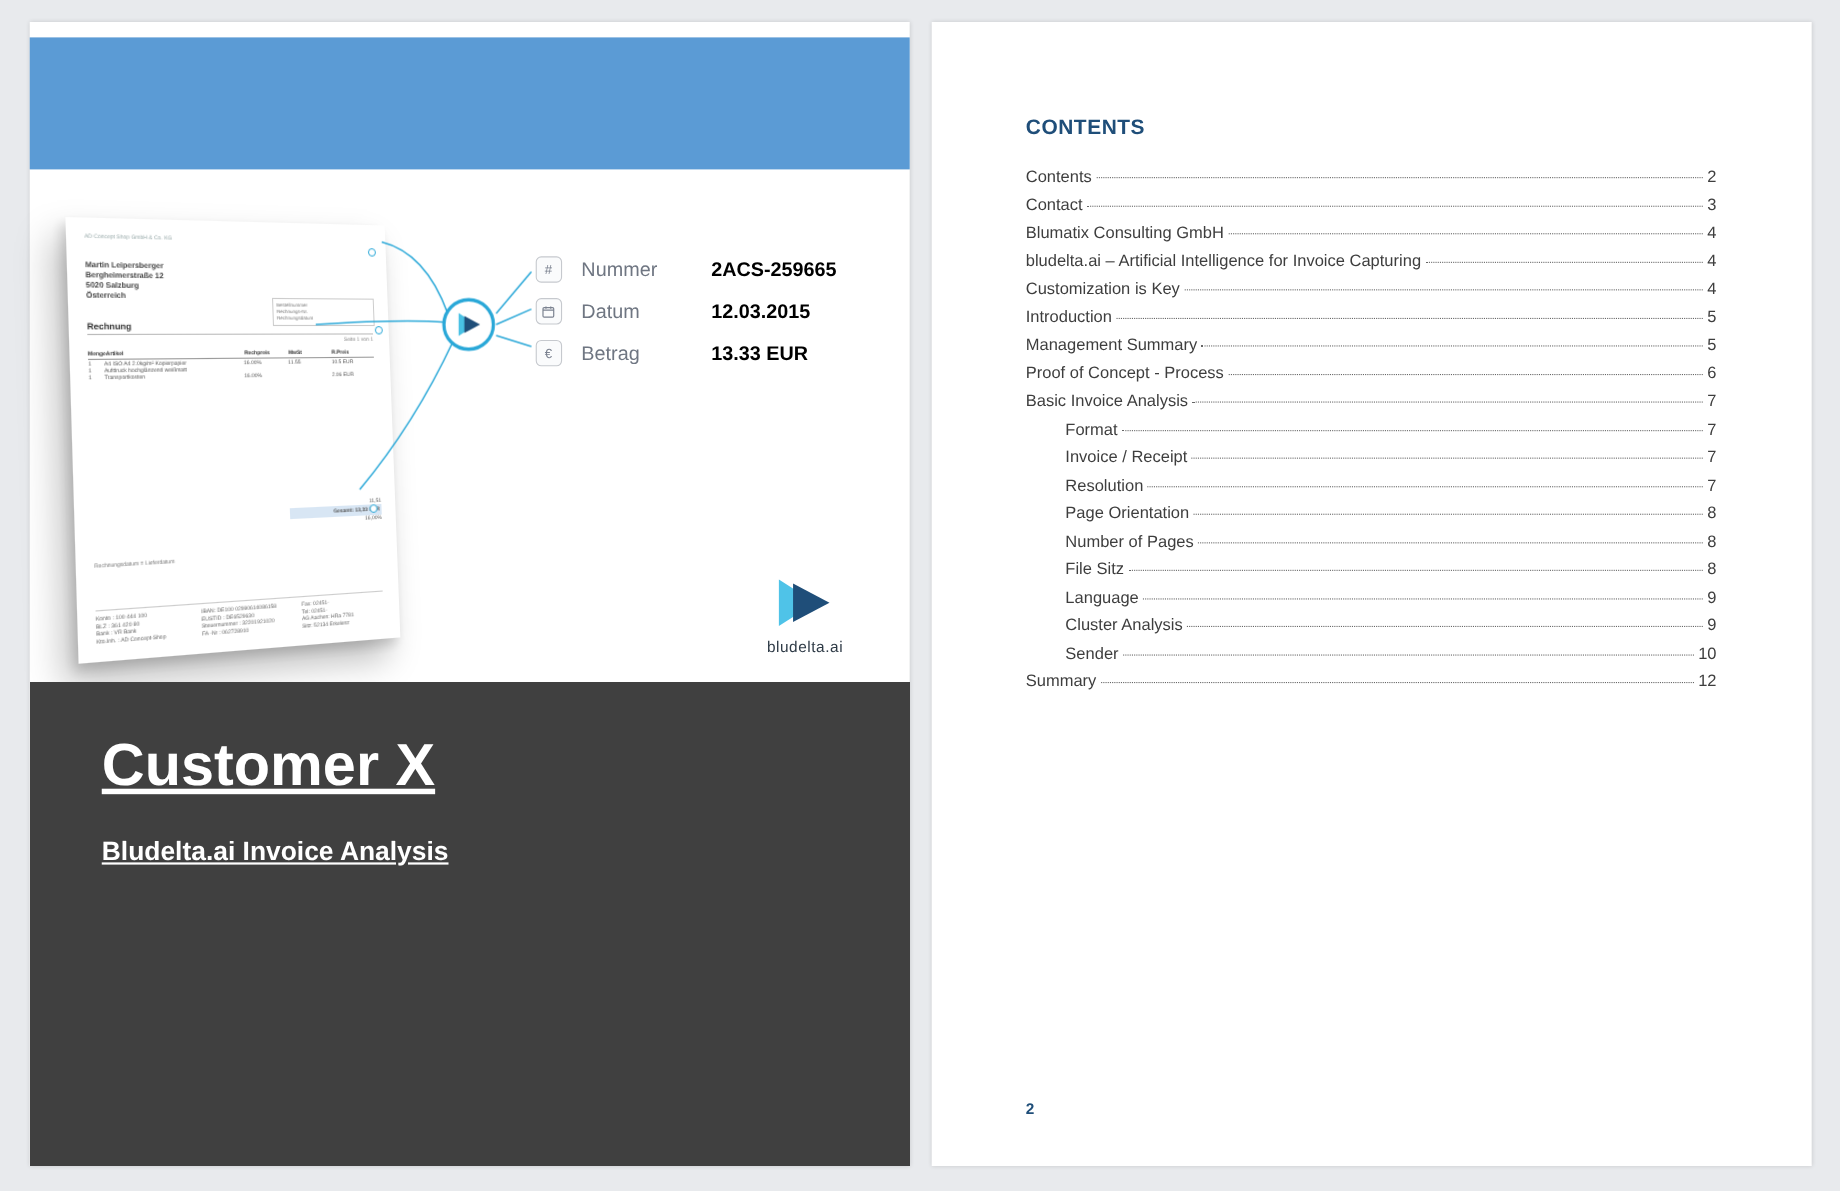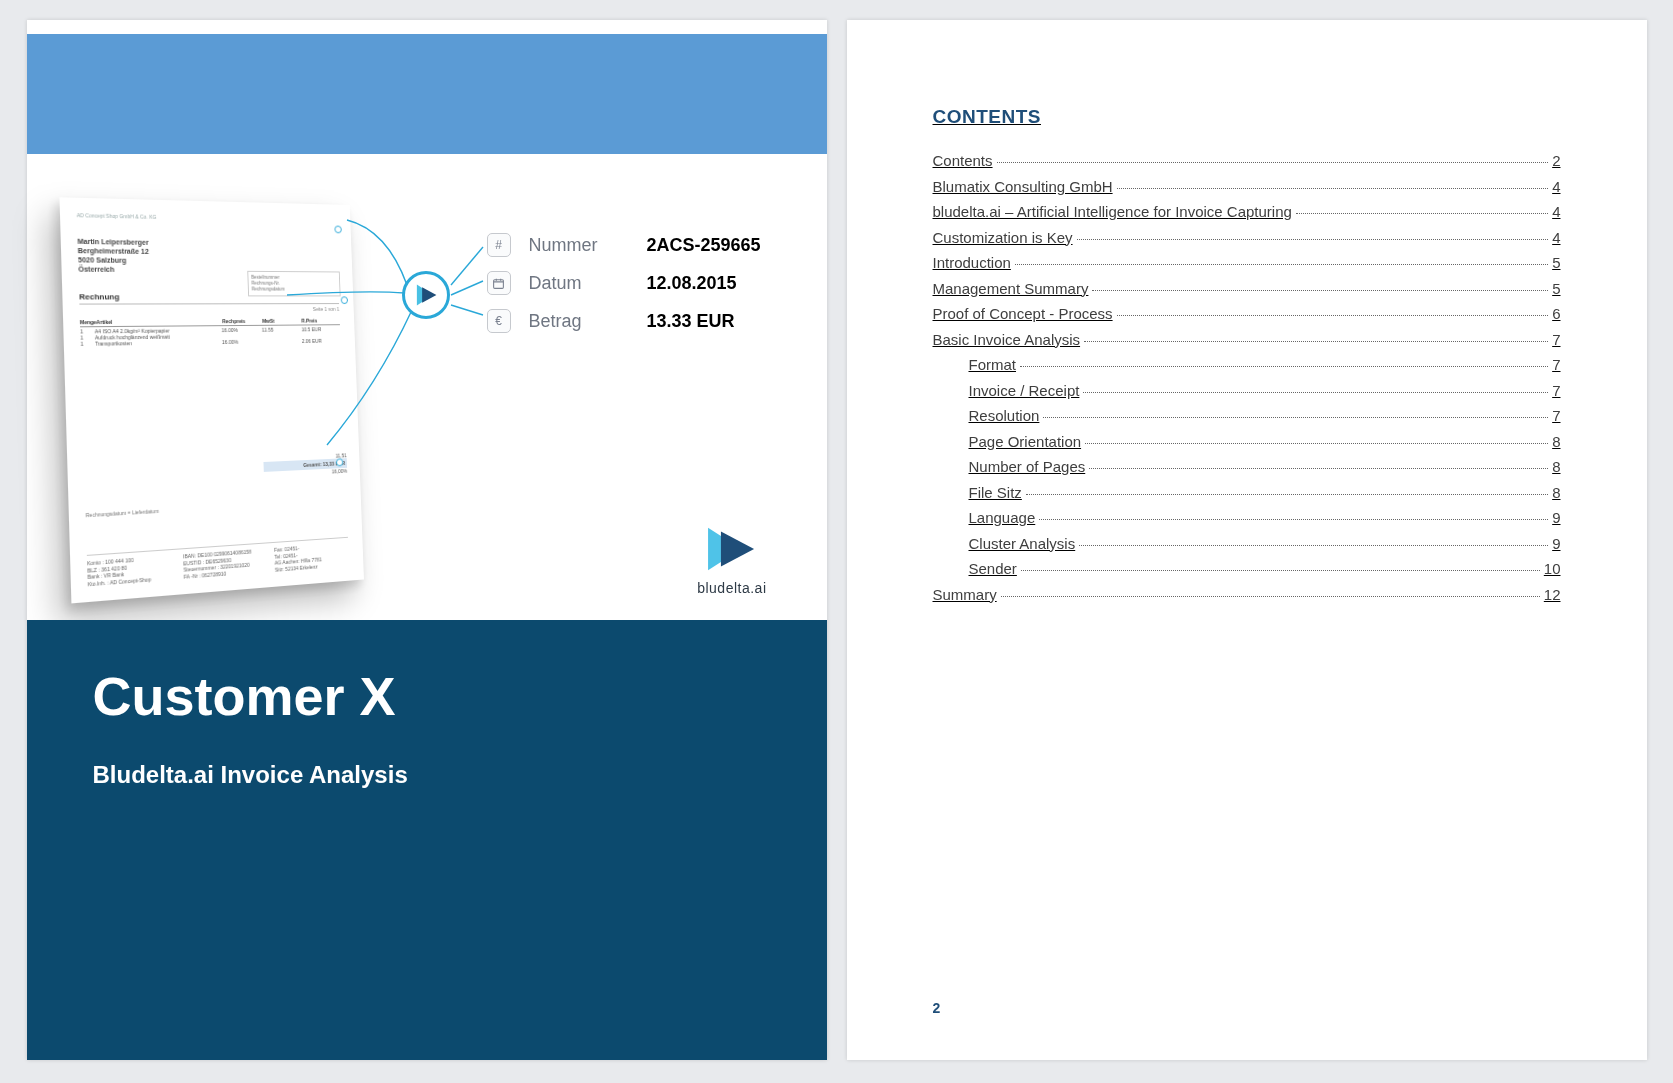--- a/index.html
+++ b/index.html
@@ -94,34 +94,35 @@
     right: 60px; bottom: 464px;
     text-align:center;
   }
   .brand-logo { display:inline-block; }
   .brand-txt  { font-size:14px; color:#2e3a46; margin-top:4px; letter-spacing:0.5px;text-align:center;}
 
   .p1-dark {
     position:absolute;
     left:0; right:0; bottom:0;
     height: 440px;
-    background:#0c4a6e;
+    background:#404040;
     padding: 48px 66px;
     color:#fff;
+    text-decoration:underline;
   }
   .p1-title { font-size:54px; font-weight:bold; line-height:1.05; margin-bottom: 36px;}
   .p1-title2 { font-size:54px; font-weight:bold; line-height:1.05; margin-bottom: 40px; position:relative; display:inline-block;}
   .p1-title2::after {
     content:""; position:absolute; left:0; right:0; bottom:2px; height:2px;
     background: repeating-linear-gradient(90deg,#c0392b 0 4px, transparent 4px 8px);
   }
   .p1-sub { font-size:24px; font-weight:bold; }
 
   
-  .p2-inner { padding: 86px 86px 40px 86px; text-decoration: underline; }
+  .p2-inner { padding: 86px 86px 40px 86px; }
   .toc-title { color:#1f4e79; font-weight:bold; font-size:19px; letter-spacing:0.5px; margin-bottom: 24px; }
   .toc-item {
     display:flex; align-items:baseline;
     font-size:15px; color:#3e3e3e;
     margin-bottom: 8.5px;
   }
   .toc-item.indent { padding-left: 36px; justify-content: center; }
   .toc-label { white-space:nowrap; }
   .toc-dots {
     flex:1;
@@ -227,21 +228,21 @@
         <div class="kv-value">2ACS-259665</div>
       </div>
       <div class="kv-row">
         <div class="kv-icn">
           <svg width="13" height="13" viewBox="0 0 24 24" fill="none" stroke="#7b8290" stroke-width="2">
               <rect x="3" y="5" width="18" height="16" rx="2"></rect>
               <path d="M3 9h18M8 3v4M16 3v4"></path>
             </svg>
         </div>
         <div class="kv-label">Datum</div>
-        <div class="kv-value">12.08.2015</div>
+        <div class="kv-value">12.03.2015</div>
       </div>
       <div class="kv-row">
         <div class="kv-icn">€</div>
         <div class="kv-label">Betrag</div>
         <div class="kv-value">13.33 EUR</div>
       </div>
     </div>
   </div>
 
   <div class="brand-block">
@@ -263,20 +264,25 @@
 <div class="page">
   <div class="p2-inner">
     <div class="toc-title">CONTENTS</div>
     <div id="toc-list">
         <div class="toc-item">
           <span class="toc-label">Contents</span>
           <span class="toc-dots"></span>
           <span class="toc-page">2</span>
         </div>
         <div class="toc-item">
+          <span class="toc-label">Contact</span>
+          <span class="toc-dots"></span>
+          <span class="toc-page">3</span>
+        </div>
+        <div class="toc-item">
           <span class="toc-label">Blumatix Consulting GmbH</span>
           <span class="toc-dots"></span>
           <span class="toc-page">4</span>
         </div>
         <div class="toc-item">
           <span class="toc-label">bludelta.ai – Artificial Intelligence for Invoice Capturing</span>
           <span class="toc-dots"></span>
           <span class="toc-page">4</span>
         </div>
         <div class="toc-item">

